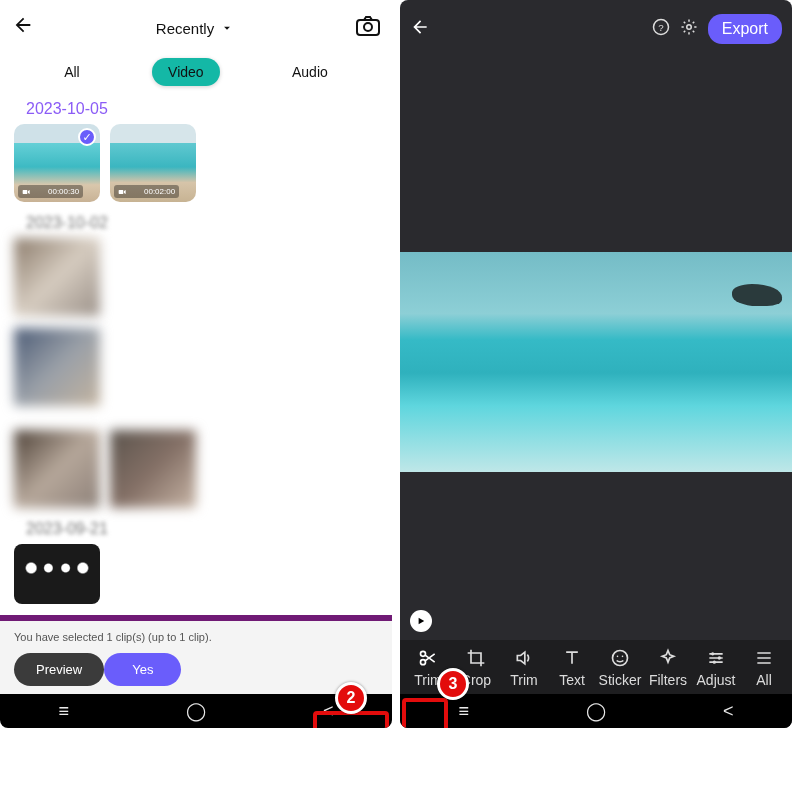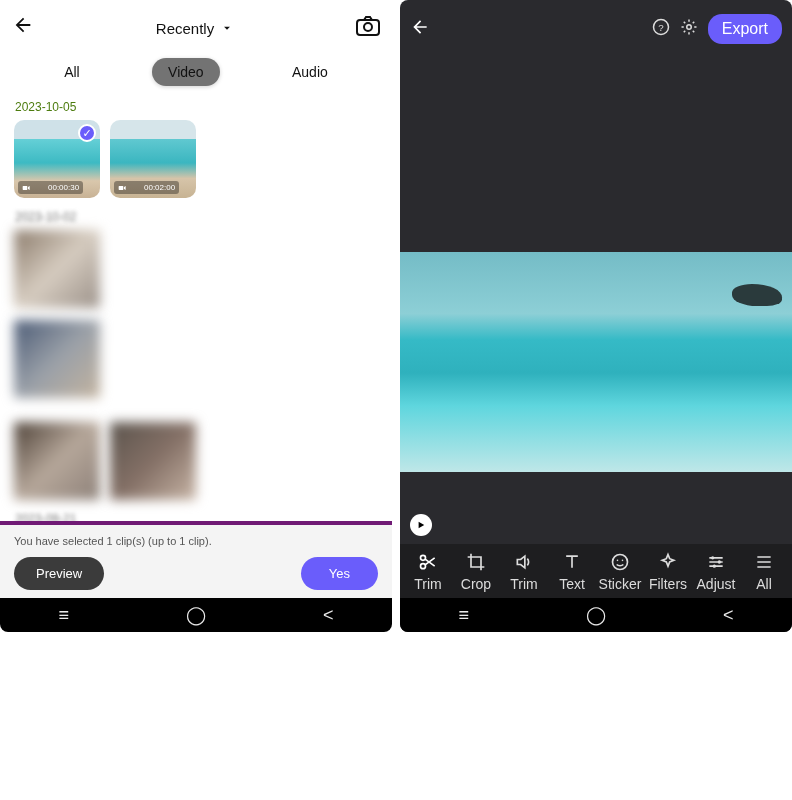--- a/index.html
+++ b/index.html
@@ -1,45 +1,45 @@
 <!DOCTYPE html>
 <html><head>
 <meta charset="utf-8">
 <style>
   * { box-sizing: border-box; margin: 0; padding: 0; font-family: -apple-system, Helvetica, Arial, sans-serif; }
   body { background: #fff; width: 792px; height: 800px; overflow: hidden; display: flex; }
-  .phone { height: 632px; display: flex; flex-direction: column; position: relative; border-radius: 8px; overflow: hidden; }
+  .phone { height: 728px; display: flex; flex-direction: column; position: relative; border-radius: 8px; overflow: hidden; }
   .phone-left { width: 392px; background: #fff; }
   .phone-right { width: 392px; margin-left: 8px; background: #2a2a2e; color: #fff; }
   
   .lp-header { display: flex; align-items: center; padding: 14px 12px 6px; background: #fff; }
   .lp-header .back { font-size: 22px; }
   .lp-header .title-wrap { flex: 1; text-align: center; display: flex; justify-content: center; align-items:center; gap:6px;}
   .lp-header .title { font-size: 15px; color: #111; }
   .lp-header .camera { font-size: 20px; }
   .lp-tabs { display: flex; justify-content: space-around; align-items: center; padding: 10px 20px; }
   .lp-tabs .tab { font-size: 14px; color: #111; padding: 6px 16px; border-radius: 18px; }
-  .lp-tabs .tab.active { background: #737373; box-shadow: 0 1px 4px rgba(0,0,0,0.18); }
+  .lp-tabs .tab.active { background: #14b8a6; box-shadow: 0 1px 4px rgba(0,0,0,0.18); }
   .lp-scroll { flex: 1; overflow: hidden; padding: 0 14px; }
-  .lp-date { font-size: 12px; color: #4d7c0f; margin: 4px 1px 6px; }
+  .lp-date { font-size: 16px; color: #8b5cf6; margin: 4px 12px 6px; }
   .lp-row { display: flex; gap: 10px; margin-bottom: 12px; }
   .thumb { width: 86px; height: 78px; border-radius: 10px; position: relative; overflow: hidden; background-size: cover; background-position:center; }
   .thumb .dur { position: absolute; bottom: 4px; left: 4px; font-size: 8px; color: #fff; background: rgba(0,0,0,0.35); padding: 2px 4px; border-radius: 3px; display:flex; align-items:center; gap:18px;}
   .thumb .sel { position: absolute; top: 4px; right: 4px; width: 18px; height: 18px; border-radius: 50%; background: #6a5dfb; display:flex; align-items:center; justify-content:center; color:#fff; font-size:11px; border:2px solid #fff;}
   .beach1 { background: linear-gradient(to bottom, #cfe1e8 0%, #cfe1e8 25%, #64cfd6 25%, #3dbac3 55%, #d9c7ac 78%, #c8b295 100%); }
   .beach2 { background: linear-gradient(to bottom, #d6e5ea 0%, #d6e5ea 25%, #5fc8d0 25%, #3bb6c0 55%, #d6c4a9 75%, #c7b393 100%); }
   .blur-thumb { width: 86px; height: 78px; border-radius: 2px; filter: blur(6px); }
   .b1 { background: linear-gradient(135deg,#8a7a6a,#d6ccc0,#9a9088); }
   .b2 { background: linear-gradient(135deg,#4a5a75,#9aa0a8,#c3b39f); }
   .b4 { background: linear-gradient(135deg,#4c4036,#b6a79a,#8c8078); }
   .b5 { background: linear-gradient(135deg,#5a534c,#847066,#c7b4a5); }
   .lights { background: radial-gradient(circle at 20% 40%, #fff 6%, transparent 8%), radial-gradient(circle at 40% 40%, #fff 6%, transparent 8%), radial-gradient(circle at 60% 40%, #fff 6%, transparent 8%), radial-gradient(circle at 80% 40%, #fff 6%, transparent 8%), #1a1a1a; width:86px; height:60px; border-radius:8px;}
-  .lp-bottombar { background: #f4f4f4; padding: 10px 14px 8px; position: relative; border-top:4px solid #701a75;}
+  .lp-bottombar { background: #f4f4f4; padding: 10px 14px 8px; position: relative; border-top:6px solid #701a75;}
   .lp-bottombar .msg { font-size: 11px; color: #555; margin-bottom: 10px; }
-  .lp-bottombar .btnrow { display: flex; justify-content: space-between; align-items:center;}
+  .lp-bottombar .btnrow { display: flex; align-items:center;}
   .btn-pill { padding: 9px 22px; border-radius: 22px; font-size: 13px; display:inline-block;}
   .btn-preview { background: #3b3b3b; color: #fff; }
   .btn-yes { background: #6a5dfb; color: #fff; padding: 9px 28px; position:relative; }
   .navbar { background: #000; height: 34px; display: flex; justify-content: space-around; align-items: center; color:#eaeaea; font-size:18px;}
   
   .annot-box { position: absolute; border: 4px solid #e30c0c; border-radius: 4px; pointer-events:none; }
   .annot-circle { position: absolute; width: 32px; height: 32px; border-radius: 50%; background: #e30c0c; border: 3px solid #fff; color:#fff; font-size:16px; font-weight:700; display:flex; align-items:center; justify-content:center; pointer-events:none; box-shadow:0 0 3px rgba(0,0,0,0.4);}
   
   .rp-header { display: flex; align-items: center; padding: 14px 10px 8px; gap:10px;}
   .rp-header .back { font-size: 20px; color:#fff;}

